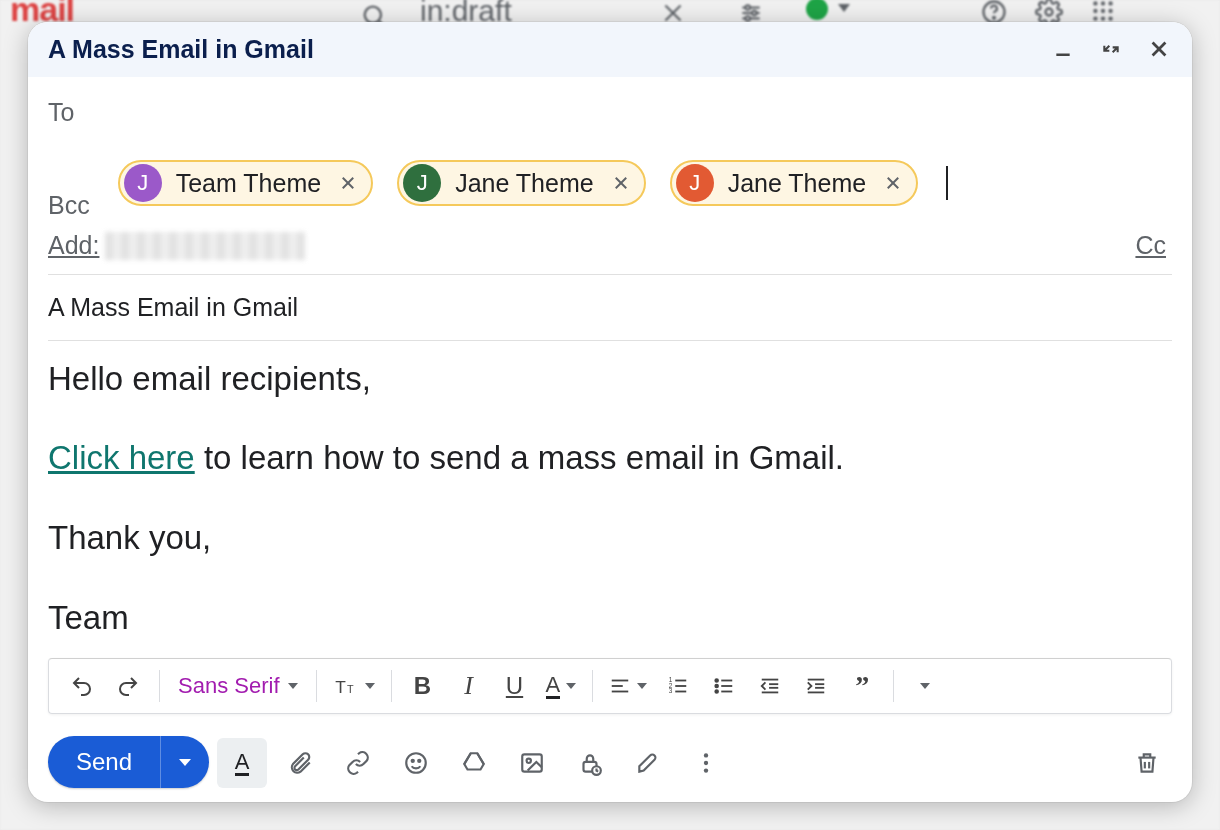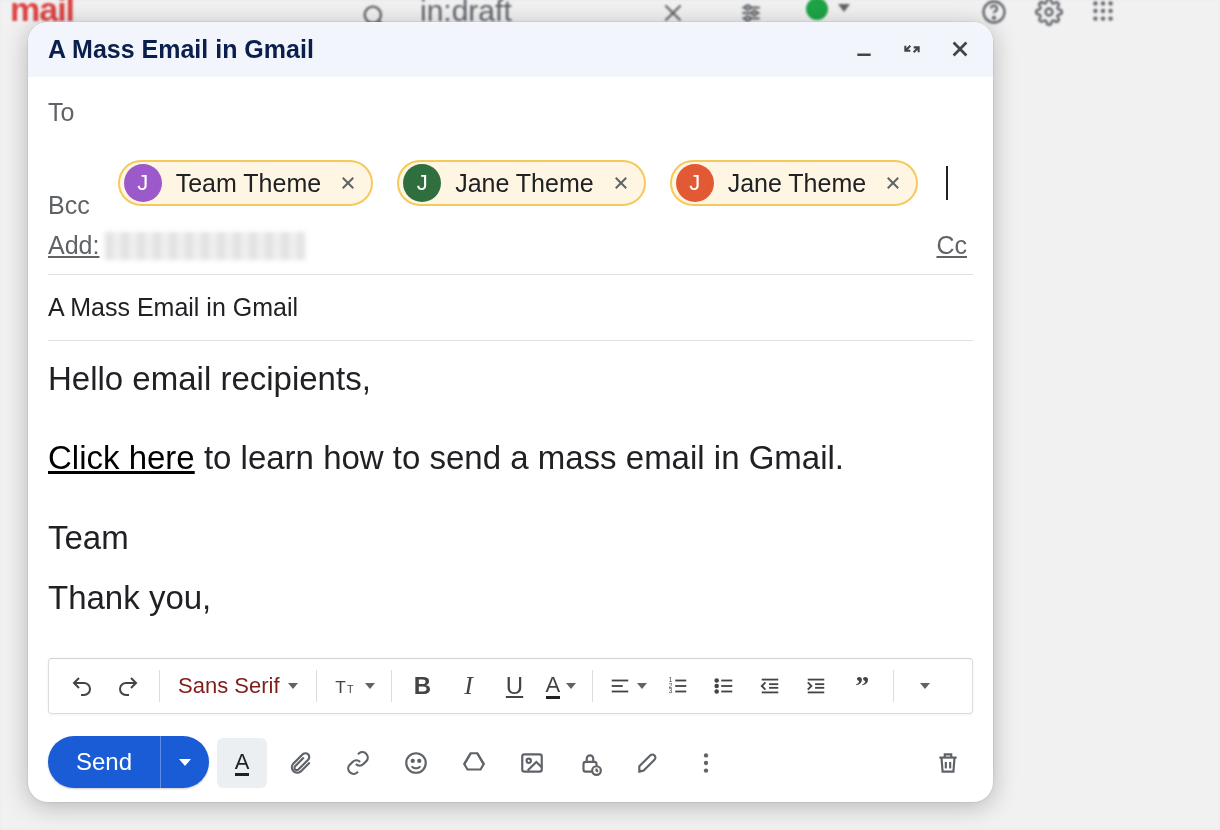--- a/index.html
+++ b/index.html
@@ -45,21 +45,21 @@
   .bg .status-dot{ position:absolute; left:806px; top:-2px; width:22px;height:22px;background:#1ea446;border-radius:50%;}
   .bg .triangle{ position:absolute; left:838px; top:4px; width:0;height:0;border-left:6px solid transparent;border-right:6px solid transparent;border-top:8px solid #5f6368;}
   .bg .help-icon{position:absolute; left:980px; top:-2px;color:#5f6368;}
   .bg .gear-icon{position:absolute; left:1035px; top:-2px;color:#5f6368;}
   .bg .apps-icon{position:absolute; left:1090px; top:-2px;color:#5f6368;}
 
   .compose-window {
     position: absolute;
     left: 28px;
     top: 22px;
-    width: 965px;
+    width: 1164px;
     height: 780px;
     background: #fff;
     border-radius: 20px;
     box-shadow: 0 4px 24px rgba(0,0,0,0.25), 0 0 0 1px rgba(0,0,0,0.05);
     overflow: hidden;
     display:flex;
     flex-direction:column;
   }
   .compose-header {
     background: #f2f6fc;
@@ -150,21 +150,21 @@
   .divider { height:1px;background:#e0e0e0;margin:0;}
   .subject-row {
     font-size:25px;color:#202124;font-weight:400;
     padding: 18px 0;
   }
   .message-body {
     font-size:33px;color:#202124;line-height:1.45;
     padding-top: 14px;
     flex:1;
   }
-  .message-body a { color:#000000;text-decoration:underline;}
+  .message-body a { color:#0f766e;text-decoration:underline;}
   .message-body p { margin: 0 0 32px 0;}
 
   .formatting-toolbar {
     margin: 4px 0 10px 0;
     height: 56px;
     border: 1px solid #dadce0;
     border-top-color:#d0d0d0;
     border-radius:4px;
     box-shadow: 0 1px 3px rgba(0,0,0,0.06);
     display:flex;
@@ -172,21 +172,21 @@
     padding: 0 12px;
     gap: 4px;
     color:#444;
   }
   .tb-btn {
     width:42px;height:42px;display:flex;align-items:center;justify-content:center;
     border-radius:4px;cursor:pointer;font-size:22px;color:#444;
   }
   .tb-sep{width:1px;height:32px;background:#dadce0;margin:0 6px;}
   .tb-font {
-    display:flex;align-items:center;gap:8px;font-size:22px;color:#7f1d1d;
+    display:flex;align-items:center;gap:8px;font-size:22px;color:#a21caf;
     padding: 0 8px;cursor:pointer;
   }
   .tb-font .caret, .tb-caret{
     width:0;height:0;border-left:5px solid transparent;border-right:5px solid transparent;border-top:6px solid #5f6368;
   }
 
   .bottom-bar {
     height: 78px;
     display:flex;
     align-items:flex-end;
@@ -360,22 +360,22 @@
 
     <div class="subject-row">A Mass Email in Gmail</div>
 
     <div class="divider"></div>
 
     <div class="message-body">
       <p>Hello email recipients,</p>
       <p>
         <a href="#">Click here</a><span> to learn how to send a mass email in Gmail.</span>
       </p>
+      <p>Thank you,</p>
       <p style="margin-bottom:12px;">Team</p>
-      <p>Thank you,</p>
     </div>
 
     <div class="formatting-toolbar">
       <div class="tb-btn">
         <svg width="24" height="24" viewBox="0 0 24 24" fill="none" stroke="currentColor" stroke-width="2">
             <path d="M9 14l-5-5 5-5"></path>
             <path d="M4 9h10a6 6 0 0 1 0 12h-3"></path>
           </svg>
       </div>
       <div class="tb-btn">

